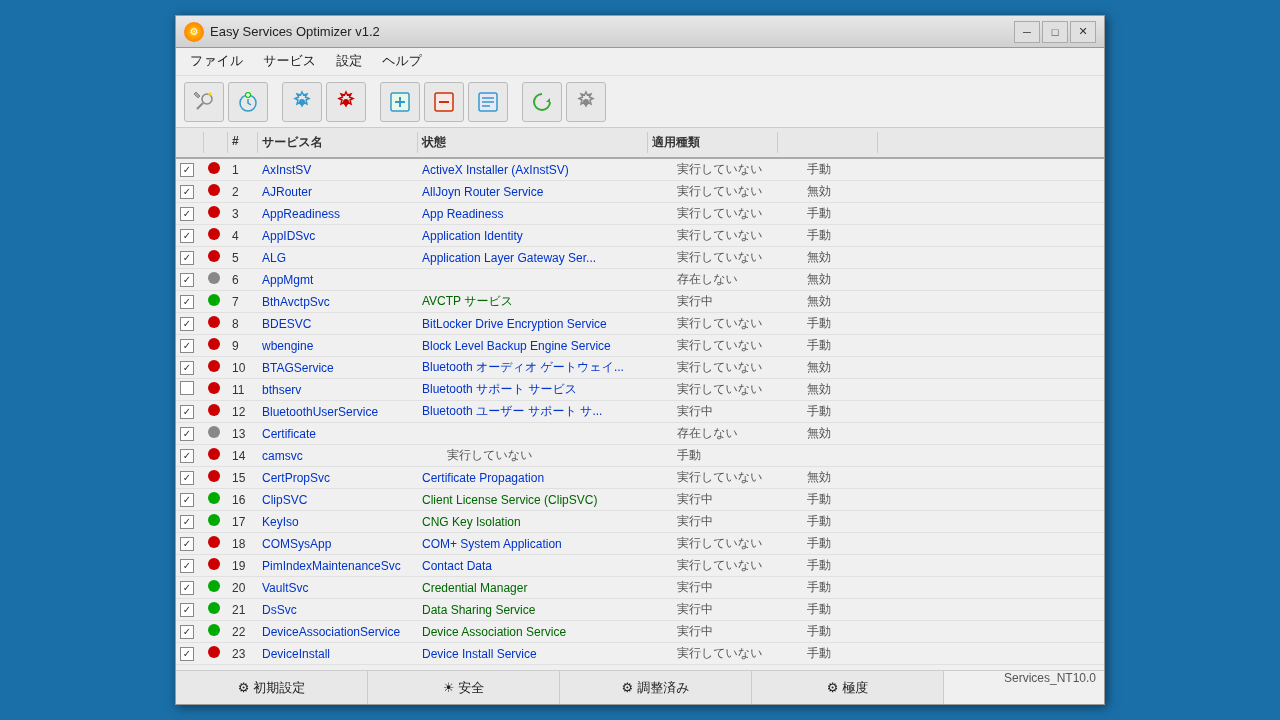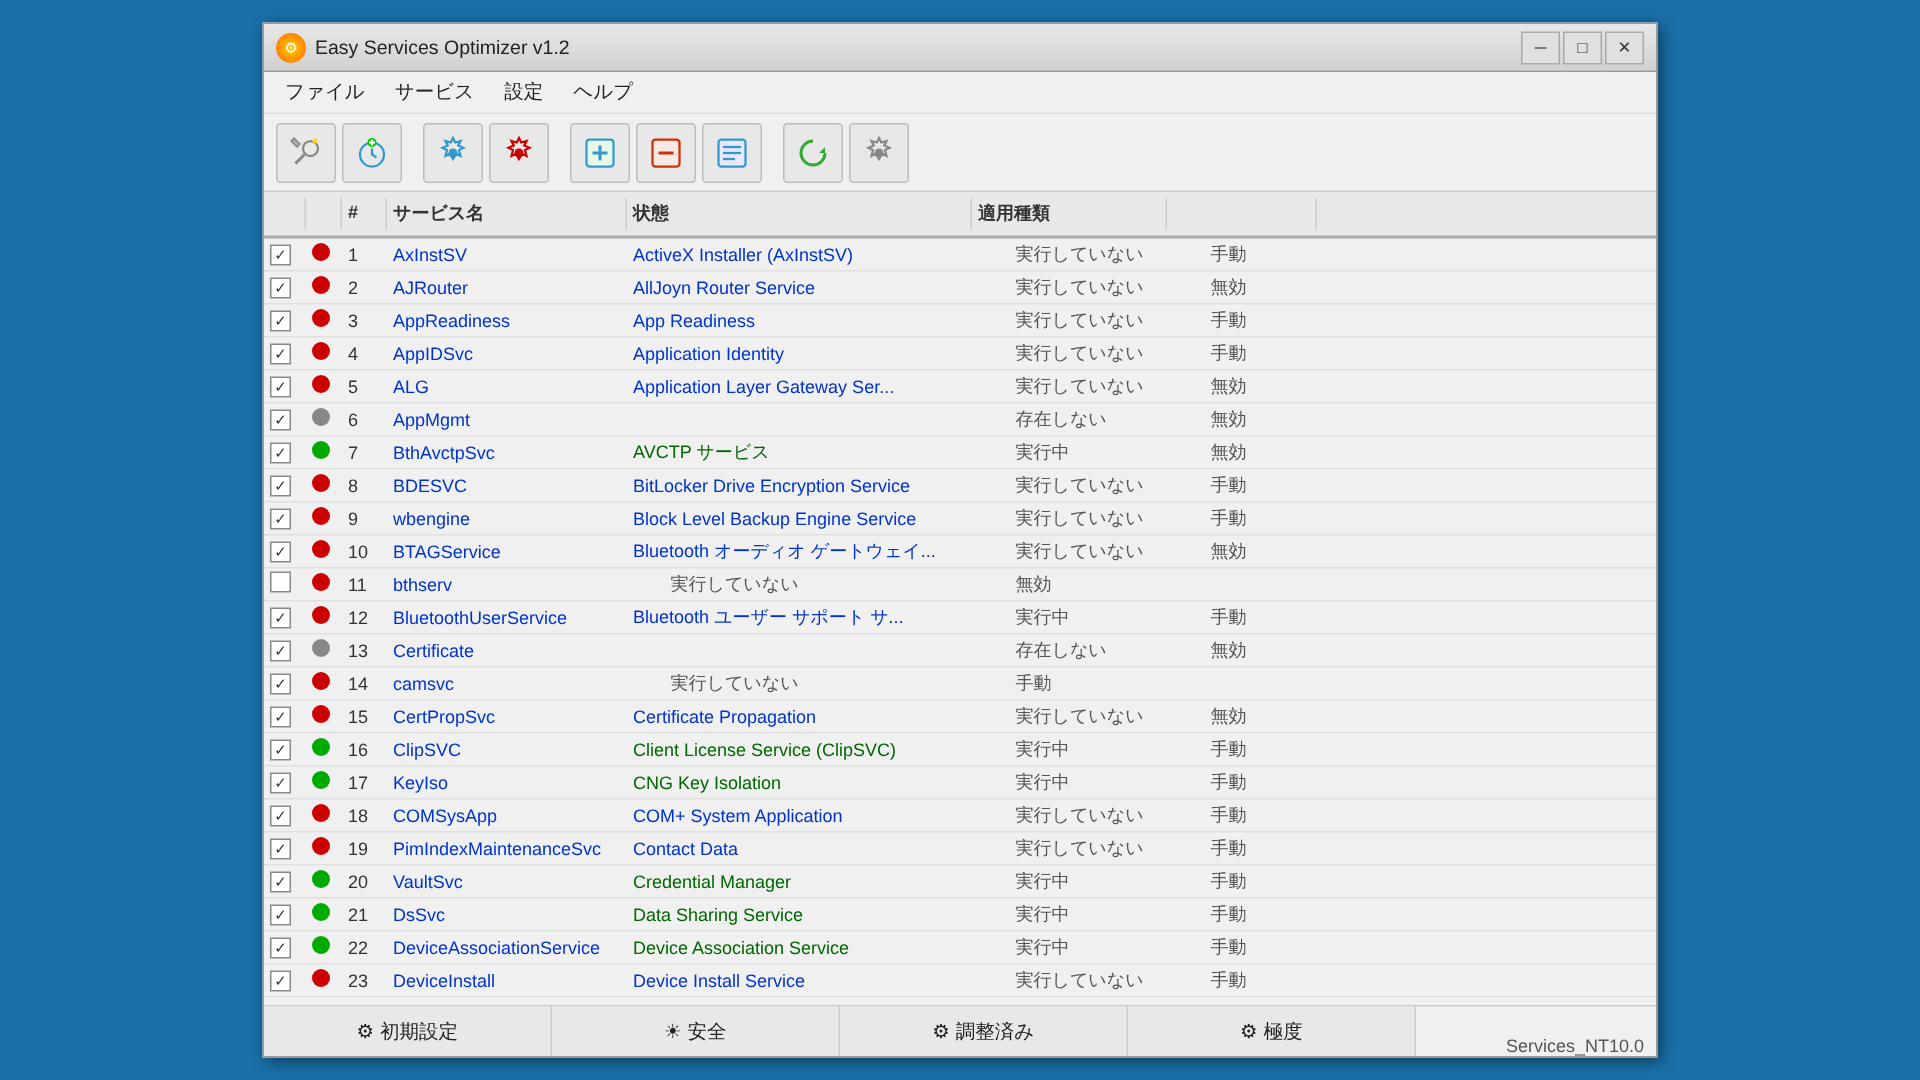--- a/index.html
+++ b/index.html
@@ -177,21 +177,21 @@
       gap: 4px;
       border-right: 1px solid #ccc;
       cursor: pointer;
       font-size: 13px;
       color: #222;
       background: #e8e8e8;
     }
     .status-right {
       width: 160px;
       display: flex;
-      align-items: flex-end;
+      align-items: flex-start;
       justify-content: flex-end;
       padding-right: 8px;
       font-size: 12px;
       color: #555;
     }
   </style>
 </head>
 <body>
 
 <div class="window">
@@ -434,20 +434,21 @@
   </div>
         <div class="table-row">
     <div class="td">
       <div class="checkbox "></div>
     </div>
     <div class="td">
       <span class="status-dot" style="background:#cc0000; border-radius:50%; display:inline-block; width:12px; height:12px;"></span>
     </div>
     <div class="td">11</div>
     <div class="td service-name">bthserv</div>
+    <div class="td display-name">Bluetooth サポート サービス</div>
     <div class="td gray-text">実行していない</div>
     <div class="td gray-text">無効</div>
     <div class="td"></div>
   </div>
         <div class="table-row">
     <div class="td">
       <div class="checkbox checked"></div>
     </div>
     <div class="td">
       <span class="status-dot" style="background:#cc0000; border-radius:50%; display:inline-block; width:12px; height:12px;"></span>

